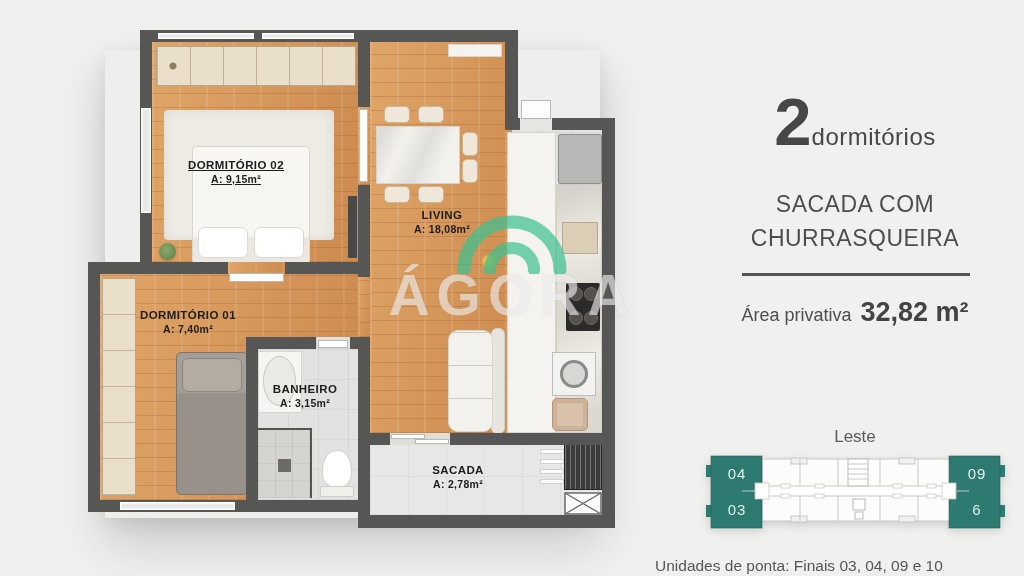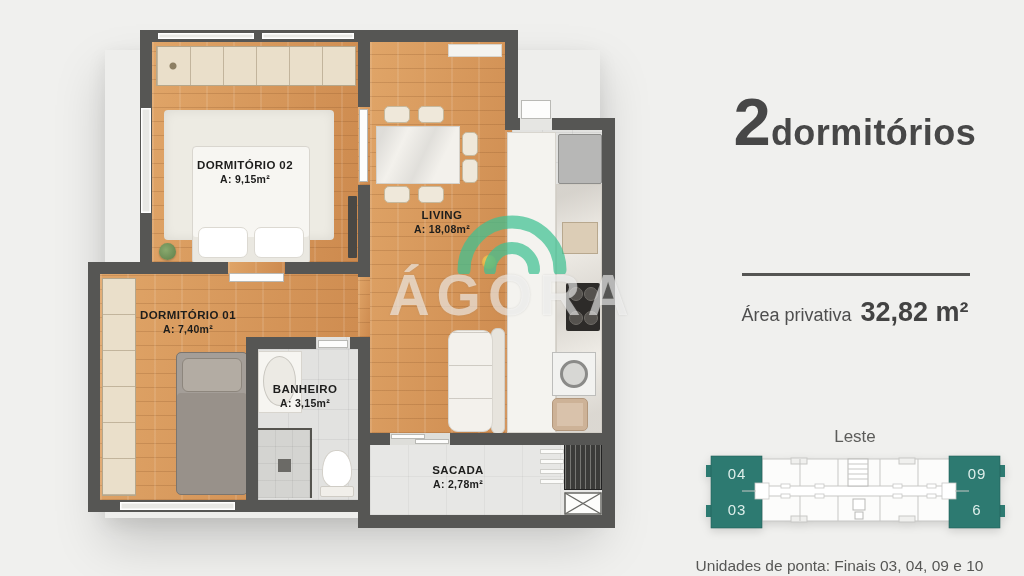--- a/index.html
+++ b/index.html
@@ -78,31 +78,31 @@
   .rlabel .rname{font-size:11.5px;font-weight:700;letter-spacing:.4px;}
   .rlabel .rarea{font-size:10.5px;font-weight:700;letter-spacing:.3px;}
   
   .wm{z-index:7;pointer-events:none;}
   .wm-brand{font-size:57px;font-weight:700;letter-spacing:7px;color:rgba(255,255,255,.55);
     text-align:center;text-shadow:0 0 2px rgba(130,130,128,.25);}
   .wm-sub{font-size:14px;font-weight:400;letter-spacing:11px;color:rgba(255,255,255,.55);text-align:center;}
   
   .panel-headline{display:flex;align-items:baseline;justify-content:center;color:#474747;}
   .panel-headline .num{font-size:67px;font-weight:700;line-height:.9;}
-  .panel-headline .word{font-size:36px;font-weight:700;letter-spacing:.5px;}
+  .panel-headline .word{font-size:24px;font-weight:400;letter-spacing:.5px;}
   .feature{font-size:23px;line-height:34px;color:#4e4e4e;text-align:center;letter-spacing:.5px;}
   .divider{background:#555553;height:3px;}
   .area-row{display:flex;align-items:baseline;justify-content:center;color:#4e4e4e;}
   .area-row .alabel{font-size:18px;}
   .area-row .avalue{font-size:27px;font-weight:700;margin-left:9px;color:#434343;}
   
   .dir-label{font-size:17px;color:#5c5c5a;text-align:center;}
   .unit-num{position:absolute;width:50px;text-align:center;font-size:15px;letter-spacing:1px;
     color:#ddeeea;z-index:9;}
-  .caption{font-size:15.5px;color:#575755;text-align:center;}
+  .caption{font-size:15.5px;color:#575755;text-align:left;}
   .shadow-plate{box-shadow:0 24px 48px rgba(0,0,0,.17), 0 6px 18px rgba(0,0,0,.08);z-index:0;background:#eeeeec;}
 </style>
 </head>
 <body>
 
 <div class="stage">
 
   <div class="abs" style="left:0;top:0;width:660px;height:576px;">
     <div class="abs shadow-plate" style="left:105px;top:50px;width:495px;height:468px;"></div>
 
@@ -199,21 +199,21 @@
     <span class="abs fur shelf" style="left:540px;top:459px;width:24px;height:5px;"></span>
     <span class="abs fur shelf" style="left:540px;top:469px;width:24px;height:5px;"></span>
     <span class="abs fur shelf" style="left:540px;top:479px;width:24px;height:5px;"></span>
     <div class="abs fur grill" style="left:564px;top:443px;width:38px;height:47px;"></div>
     <svg class="abs fur" style="left:564px;top:492px;z-index:2;" width="38" height="23" viewBox="0 0 38 23">
       <rect x="1" y="1" width="36" height="21" fill="#fdfdfb" stroke="#6a6a66" stroke-width="1.5"></rect>
       <line x1="1" y1="1" x2="37" y2="22" stroke="#6a6a66" stroke-width="1.3"></line>
       <line x1="37" y1="1" x2="1" y2="22" stroke="#6a6a66" stroke-width="1.3"></line>
     </svg>
 
-    <div class="abs rlabel" style="left:245px;top:172px;">
+    <div class="abs rlabel" style="left:236px;top:172px;text-decoration:underline;">
       <span class="rname">DORMITÓRIO 02</span>
       <span class="rarea">A: 9,15m²</span>
     </div>
     <div class="abs rlabel" style="left:188px;top:322px;">
       <span class="rname">DORMITÓRIO 01</span>
       <span class="rarea">A: 7,40m²</span>
     </div>
     <div class="abs rlabel" style="left:442px;top:222px;">
       <span class="rname">LIVING</span>
       <span class="rarea">A: 18,08m²</span>
@@ -231,20 +231,24 @@
       <path d="M12,62 A48,48 0 0 1 108,62" fill="none" stroke="rgba(63,192,145,.72)" stroke-width="13" stroke-linecap="round"></path>
       <path d="M38,62 A22,22 0 0 1 82,62" fill="none" stroke="rgba(63,192,145,.72)" stroke-width="12" stroke-linecap="round"></path>
     </svg>
     <div class="abs wm wm-brand" style="left:362px;top:262px;width:300px;">ÁGORA</div>
   </div>
 
   <div class="abs" style="left:700px;top:0;width:310px;height:400px;">
     <div class="abs panel-headline" style="left:5px;top:92px;width:300px;">
       <span class="num">2</span>
       <span class="word">dormitórios</span>
+    </div>
+    <div class="abs feature" style="left:5px;top:187px;width:300px;">
+      <div>SACADA COM</div>
+      <div>CHURRASQUEIRA</div>
     </div>
     <div class="abs divider" style="left:42px;top:273px;width:228px;"></div>
     <div class="abs area-row" style="left:5px;top:297px;width:300px;">
       <span class="alabel">Área privativa</span>
       <span class="avalue">32,82 m²</span>
     </div>
   </div>
 
   <div class="abs" style="left:655px;top:416px;width:369px;height:176px;">
     <div class="abs dir-label" style="left:50px;top:11px;width:300px;">Leste</div>

